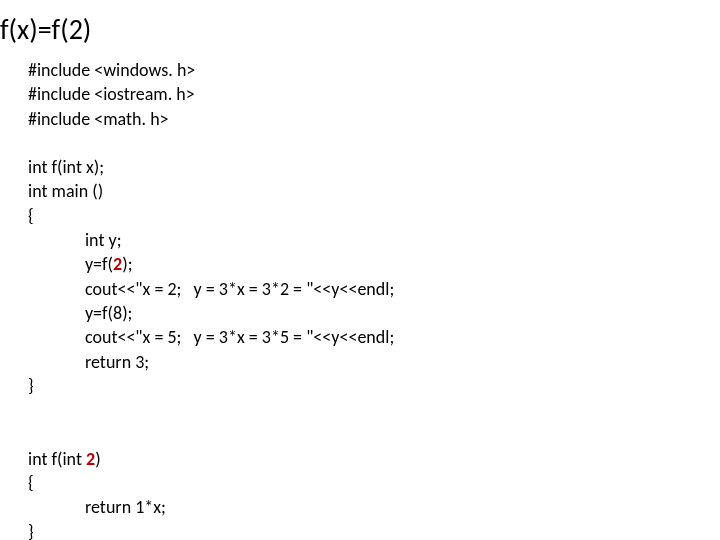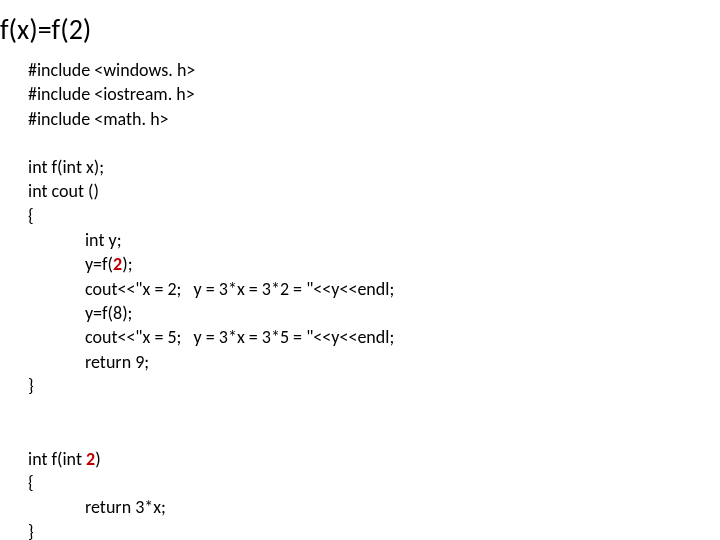--- a/index.html
+++ b/index.html
@@ -44,29 +44,29 @@
 
 <div class="slide">
 
   <div class="title">f(x)=f(2)</div>
 
   <div class="body"><span>#include &lt;windows. h&gt;</span>
 <span>#include &lt;iostream. h&gt;</span>
 <span>#include &lt;math. h&gt;</span>
 <span></span>
 <span>int f(int x);</span>
-<span>int cout ()</span>
+<span>int main ()</span>
 <span>{</span>
 <span>              int y;</span>
 <span><span>              y=f(</span><span class="red">2</span><span>);</span></span>
 <span>              cout&lt;&lt;"x = 2;   y = 3*x = 3*2 = "&lt;&lt;y&lt;&lt;endl;</span>
 <span>              y=f(8);</span>
 <span>              cout&lt;&lt;"x = 5;   y = 3*x = 3*5 = "&lt;&lt;y&lt;&lt;endl;</span>
-<span>              return 9;</span>
+<span>              return 3;</span>
 <span>}</span>
 <span></span>
 <span></span>
 <span><span>int f(int </span><span class="red">2</span><span>)</span></span>
 <span>{</span>
-<span>              return 3*x;</span>
+<span>              return 1*x;</span>
 <span>}</span></div>
 
 </div>
 
 </body></html>

